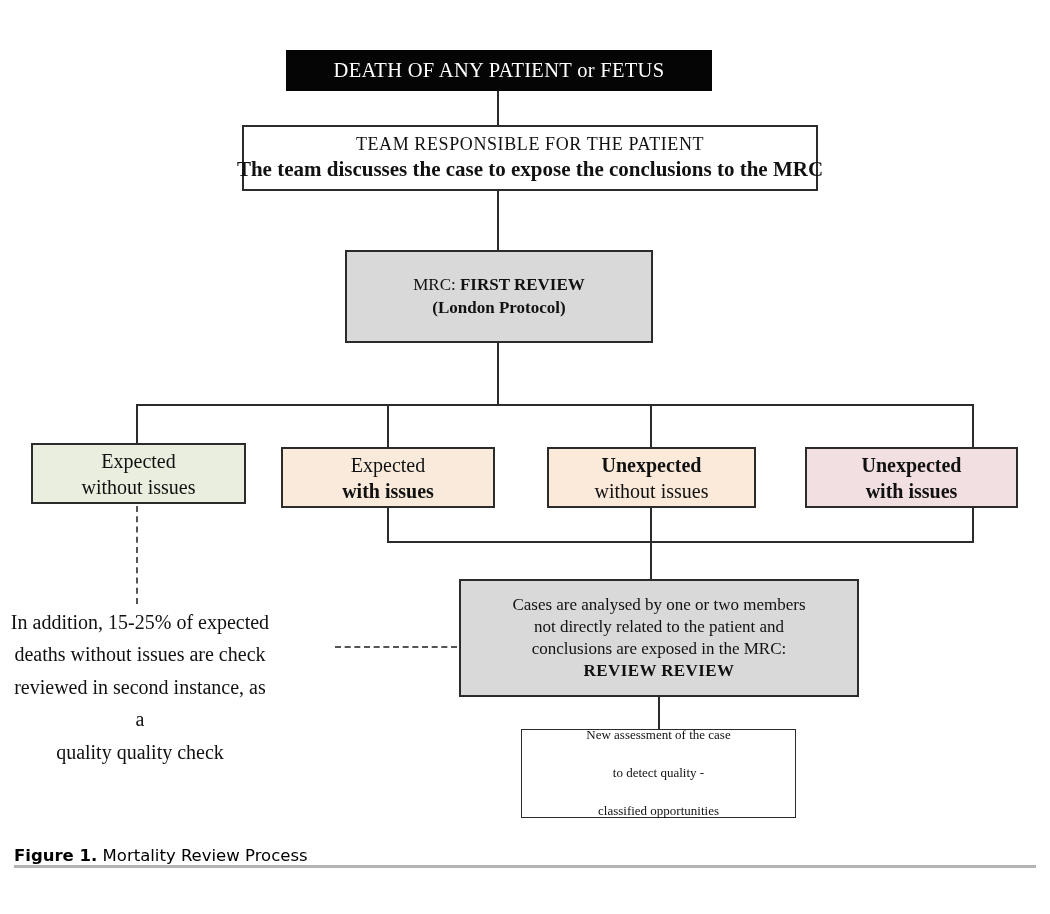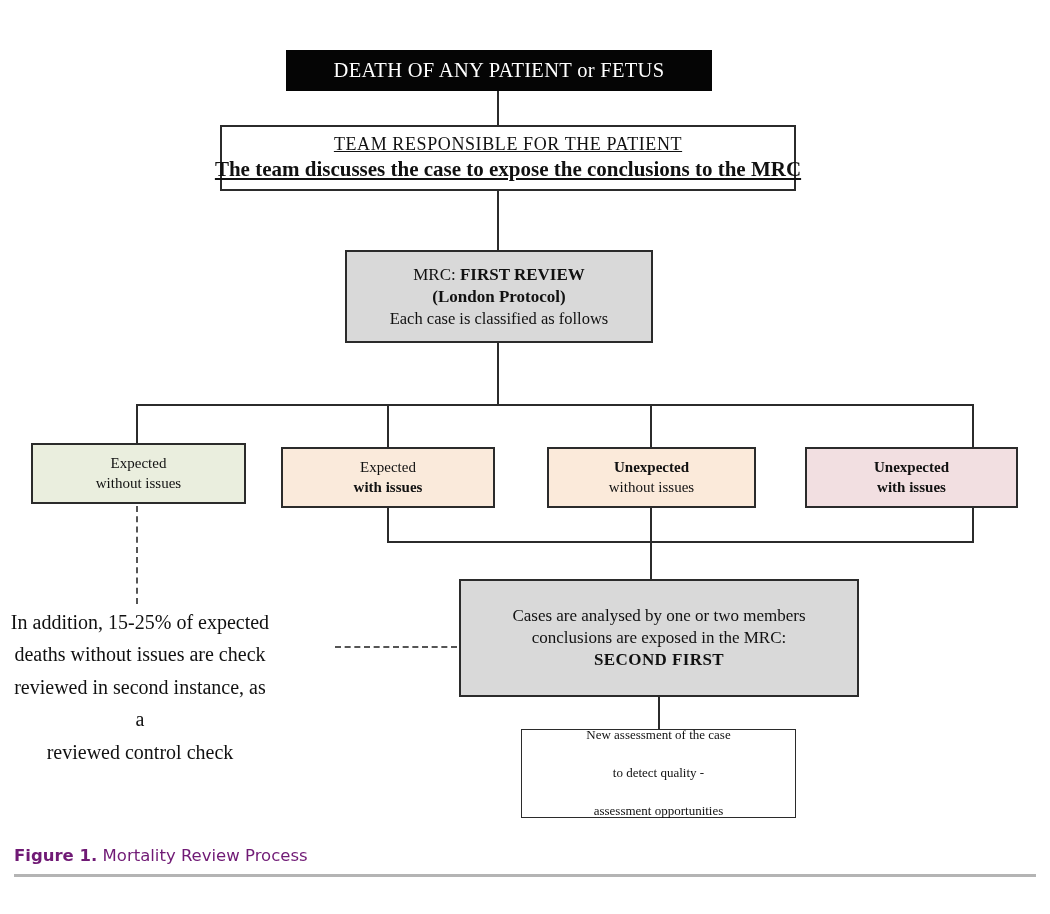--- a/index.html
+++ b/index.html
@@ -45,36 +45,35 @@
     left: 286px; top: 50px; width: 426px; height: 41px;
     background: #050505;
     border-color: #050505;
     color: #ffffff;
     font-size: 20.5px;
     letter-spacing: 0.3px;
   }
   #node-death .ln { font-variant: normal; }
 
   #node-team {
-    left: 220px; top: 125px; width: 576px; height: 66px;
+    left: 242px; top: 125px; width: 576px; height: 66px;
     font-size: 18px;
-    text-decoration: underline;
   }
   #node-team .l1 { letter-spacing: 0.6px; }
   #node-team .l2 { font-weight: bold; font-size: 21px; }
 
   #node-mrc {
     left: 345px; top: 250px; width: 308px; height: 93px;
     background: #d9d9d9;
     font-size: 17px;
   }
   #node-mrc .l3 { font-size: 16.5px; }
 
   .cat {
-    font-size: 15px;
+    font-size: 20px;
     height: 61px;
   }
   #node-cat1 { left: 31px;  top: 443px; width: 215px; background: #eaeede; }
   #node-cat2 { left: 281px; top: 447px; width: 214px; background: #faeadb; }
   #node-cat3 { left: 547px; top: 447px; width: 209px; background: #fbeada; }
   #node-cat4 { left: 805px; top: 447px; width: 213px; background: #f2dfe1; }
 
   #node-second {
     left: 459px; top: 579px; width: 400px; height: 118px;
     background: #d9d9d9;
@@ -123,22 +122,21 @@
   }
 
   
   #caption {
     position: absolute;
     left: 14px;
     top: 846px;
     width: 1022px;
     font-family: "DejaVu Sans", "Liberation Sans", sans-serif;
     font-size: 16.5px;
-    color: #701a75;
-    padding-bottom: 9px;
+    color: #000000;
     border-bottom: 3px solid #b4b4b4;
   }
   #caption .figno { font-weight: bold; }
 </style>
 </head>
 <body>
 
 <div id="flow">
 
   <div class="conn v" style="left:497px; top:90px; height:36px;"></div>
@@ -172,21 +170,20 @@
   </div>
 
   <div class="node" id="node-team">
     <span class="ln l1">TEAM RESPONSIBLE FOR THE PATIENT</span>
     <span class="ln l2">The team discusses the case to expose the conclusions to the MRC</span>
   </div>
 
   <div class="node" id="node-mrc">
     <span class="ln l1"><span>MRC:</span> <span class="b">FIRST  REVIEW</span></span>
     <span class="ln l2 b">(London  Protocol)</span>
-    <span class="ln l3">Each case is classified as follows</span>
   </div>
 
   <div class="node cat" id="node-cat1">
     <span class="ln">Expected</span>
     <span class="ln">without issues</span>
   </div>
 
   <div class="node cat" id="node-cat2">
     <span class="ln">Expected</span>
     <span class="ln b">with  issues</span>
@@ -197,34 +194,35 @@
     <span class="ln">without issues</span>
   </div>
 
   <div class="node cat" id="node-cat4">
     <span class="ln b">Unexpected</span>
     <span class="ln b">with  issues</span>
   </div>
 
   <div class="node" id="node-second">
     <span class="ln">Cases are analysed by one or two members</span>
+    <span class="ln">not directly related to the patient and</span>
     <span class="ln">conclusions are exposed in the MRC:</span>
-    <span class="ln l4">SECOND  FIRST</span>
+    <span class="ln l4">REVIEW  REVIEW</span>
   </div>
 
   <div class="node" id="node-newassess">
     <span class="ln">New  assessment of the case</span>
     <span class="ln">to detect quality -</span>
-    <span class="ln">assessment  opportunities</span>
+    <span class="ln">classified  opportunities</span>
   </div>
 
   <div id="note-quality">
     <div>In addition, 15-25% of expected</div>
     <div>deaths without issues are check</div>
     <div>reviewed in second instance, as a</div>
-    <div>reviewed control check</div>
+    <div>quality quality check</div>
   </div>
 
 </div>
 
 <div id="caption">
   <span class="figno">Figure 1.</span><span> Mortality Review Process</span>
 </div>
 
 </body></html>

